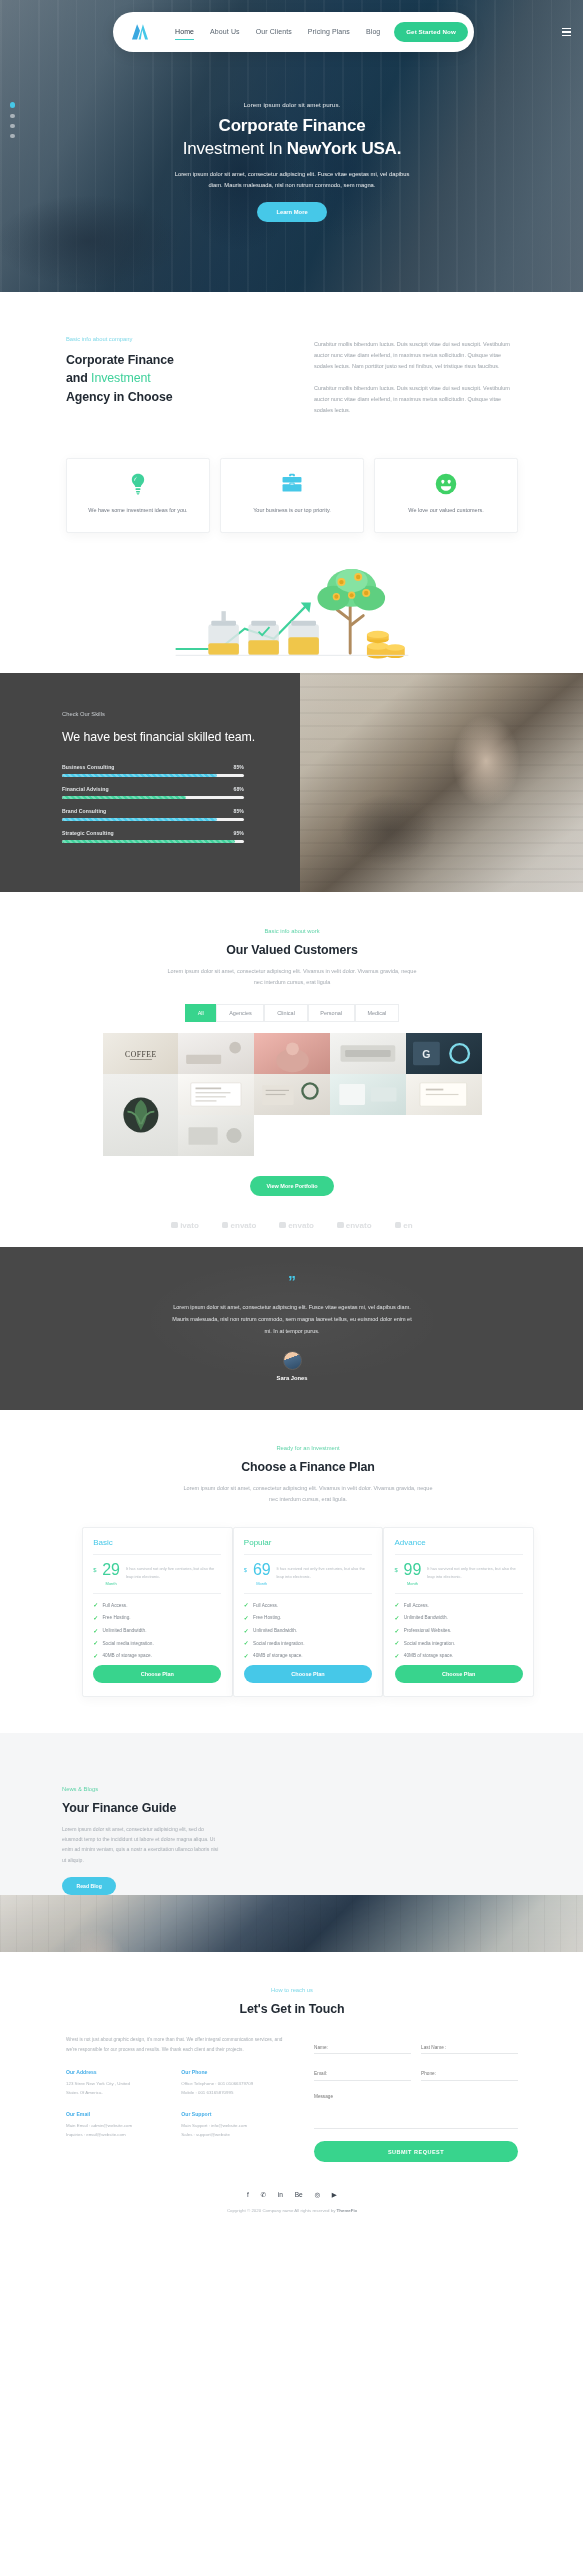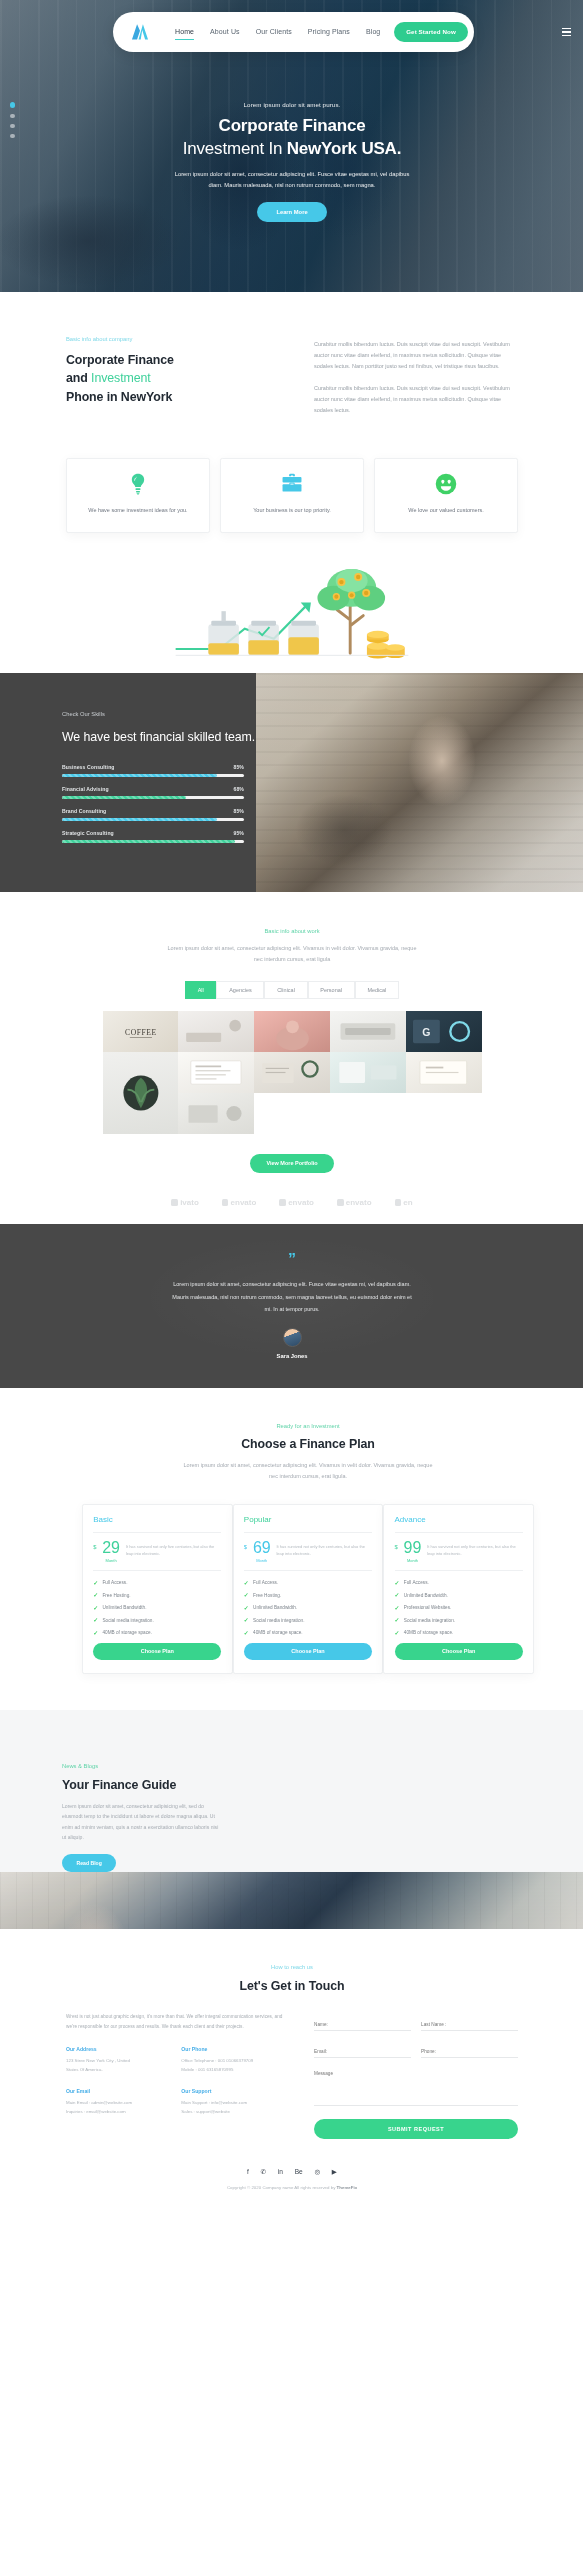--- a/index.html
+++ b/index.html
@@ -80,21 +80,21 @@
     flex:1; background:#fff; border:0.7px solid #eef0f2; border-radius:2.2px;
     padding: 14.6px 10.2px 16px; text-align:center; box-shadow: 0 2.2px 10.2px rgba(0,0,0,.045);
   }
   .feature .ico { height:22px; margin-bottom:10.2px; }
   .feature p { font-size:5.5px; line-height:1.8; color:#6f7680; }
 
   .illus { height: 120px; margin-top: 20.4px; position:relative; }
 
   
   .skills { background:#454545; display:flex; height: 219px; }
-  .skills-left { width: 256px; padding: 38px 0 0 62px; }
+  .skills-left { width: 300px; padding: 38px 0 0 62px; }
   .skills-eyebrow { font-size:5.8px; color:#c9cdd1; margin-bottom:11.7px; }
   .skills-h2 { font-size:12.4px; color:#fff; font-weight:500; line-height:1.45; margin-bottom:17.5px; letter-spacing:-0.1px; }
   .bar-row { width: 182px; margin-bottom: 9.5px; }
   .bar-top { display:flex; justify-content:space-between; font-size:5.1px; color:#e2e5e7; margin-bottom:3.6px; font-weight:bold; letter-spacing:0.1px;}
   .bar-track { height:2.9px; background:#f2f2f2; border-radius:2.2px; overflow:hidden; }
   .bar-fill { height:100%; border-radius:2.2px; background-size: 5.8px 5.8px;
     background-image: linear-gradient(45deg, rgba(255,255,255,.28) 25%, transparent 25%, transparent 50%, rgba(255,255,255,.28) 50%, rgba(255,255,255,.28) 75%, transparent 75%, transparent); }
   .skills-right { flex:1; position:relative; overflow:hidden;
     background:
       linear-gradient(180deg, rgba(0,0,0,.06), rgba(0,0,0,.12)),
@@ -250,21 +250,21 @@
   </section>
 
   <section class="about">
     <div class="container">
       <div class="about-grid">
         <div class="about-left">
           <div class="eyebrow">Basic info about company</div>
           <h2 class="about-h2">
             <span>Corporate Finance</span><br>
             <span>and </span><span class="accent">Investment</span><br>
-            <span>Phone in NewYork</span>
+            <span>Agency in Choose</span>
           </h2>
         </div>
         <div class="about-right">
           <p>Curabitur mollis bibendum luctus. Duis suscipit vitae dui sed suscipit. Vestibulum auctor nunc vitae diam eleifend, in maximus metus sollicitudin. Quisque vitae sodales lectus. Nam porttitor justo sed mi finibus, vel tristique risus faucibus.</p>
           <p>Curabitur mollis bibendum luctus. Duis suscipit vitae dui sed suscipit. Vestibulum auctor nunc vitae diam eleifend, in maximus metus sollicitudin. Quisque vitae sodales lectus.</p>
         </div>
       </div>
 
       <div class="features">
         <div class="feature">
@@ -407,20 +407,21 @@
           <div class="bar-fill" style="width:95%;background-color:#3fd19b"></div>
         </div>
       </div>
     </div>
     <div class="skills-right"></div>
   </section>
 
   <section class="portfolio">
     <div class="container">
       <div class="eyebrow green">Basic info about work</div>
+      <h2 class="sec-h2">Our Valued Customers</h2>
       <p class="sec-p">Lorem ipsum dolor sit amet, consectetur adipiscing elit. Vivamus in velit dolor. Vivamus gravida, neque nec interdum cursus, erat ligula</p>
 
       <div class="filters">
         <button class="filter active">All</button>
         <button class="filter">Agencies</button>
         <button class="filter">Clinical</button>
         <button class="filter">Personal</button>
         <button class="filter">Medical</button>
       </div>
 

